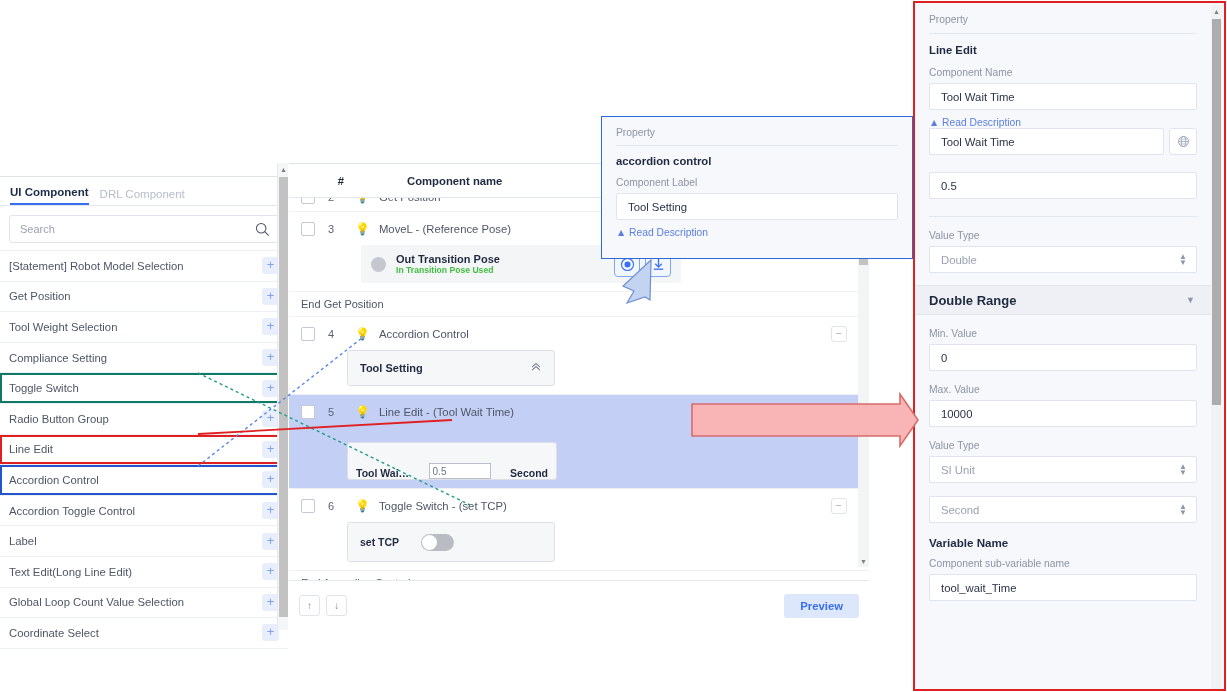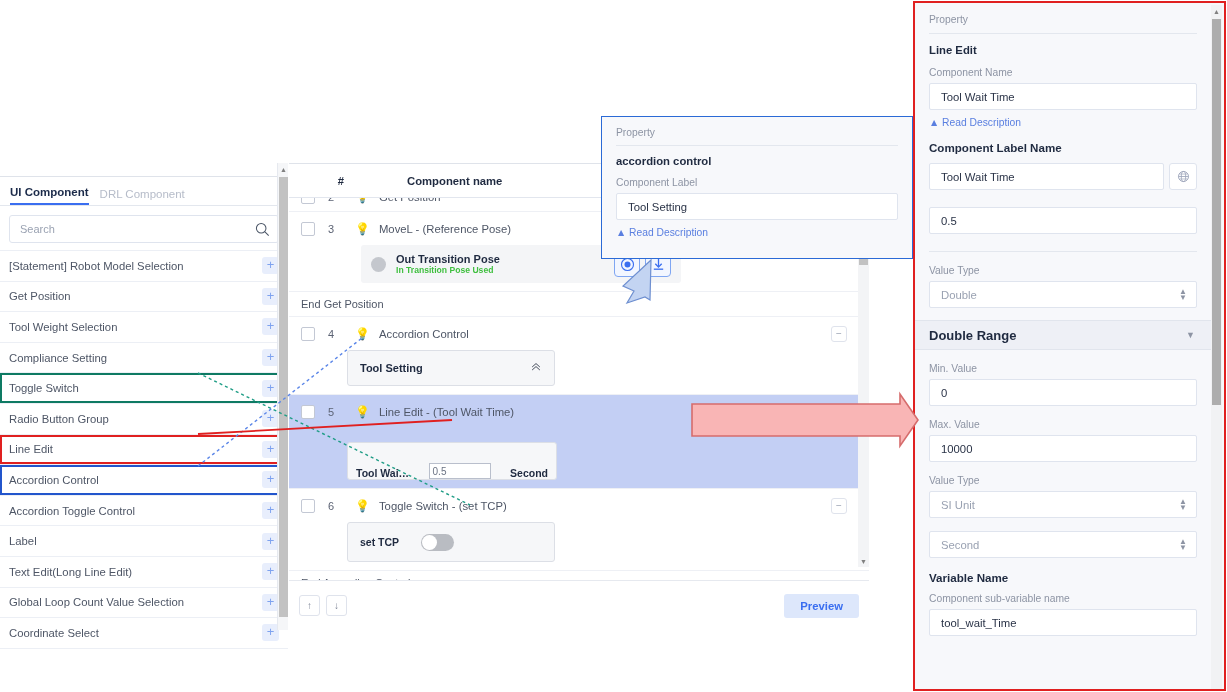--- a/index.html
+++ b/index.html
@@ -436,21 +436,20 @@
       <div class="rp-div"></div>
       <div class="rp-h">Line Edit</div>
 
       <div class="rp-flabel">Component Name</div>
       <div class="rp-input">Tool Wait Time</div>
       <div class="rp-read">
         <span>▲</span>
         <span>Read Description</span>
       </div>
 
-      <div class="rp-h2">Component Label Name</div>
       <div class="rp-row">
         <div class="rp-input">Tool Wait Time</div>
         <div class="globe-btn">
           <svg width="13" height="13" viewBox="0 0 16 16">
               <circle cx="8" cy="8" r="6.2" fill="none" stroke="#9aa2b8" stroke-width="1.1"></circle>
               <ellipse cx="8" cy="8" rx="2.7" ry="6.2" fill="none" stroke="#9aa2b8" stroke-width="1"></ellipse>
               <line x1="1.8" y1="8" x2="14.2" y2="8" stroke="#9aa2b8" stroke-width="1"></line>
               <line x1="2.9" y1="5" x2="13.1" y2="5" stroke="#9aa2b8" stroke-width="0.8"></line>
               <line x1="2.9" y1="11" x2="13.1" y2="11" stroke="#9aa2b8" stroke-width="0.8"></line>
             </svg>

